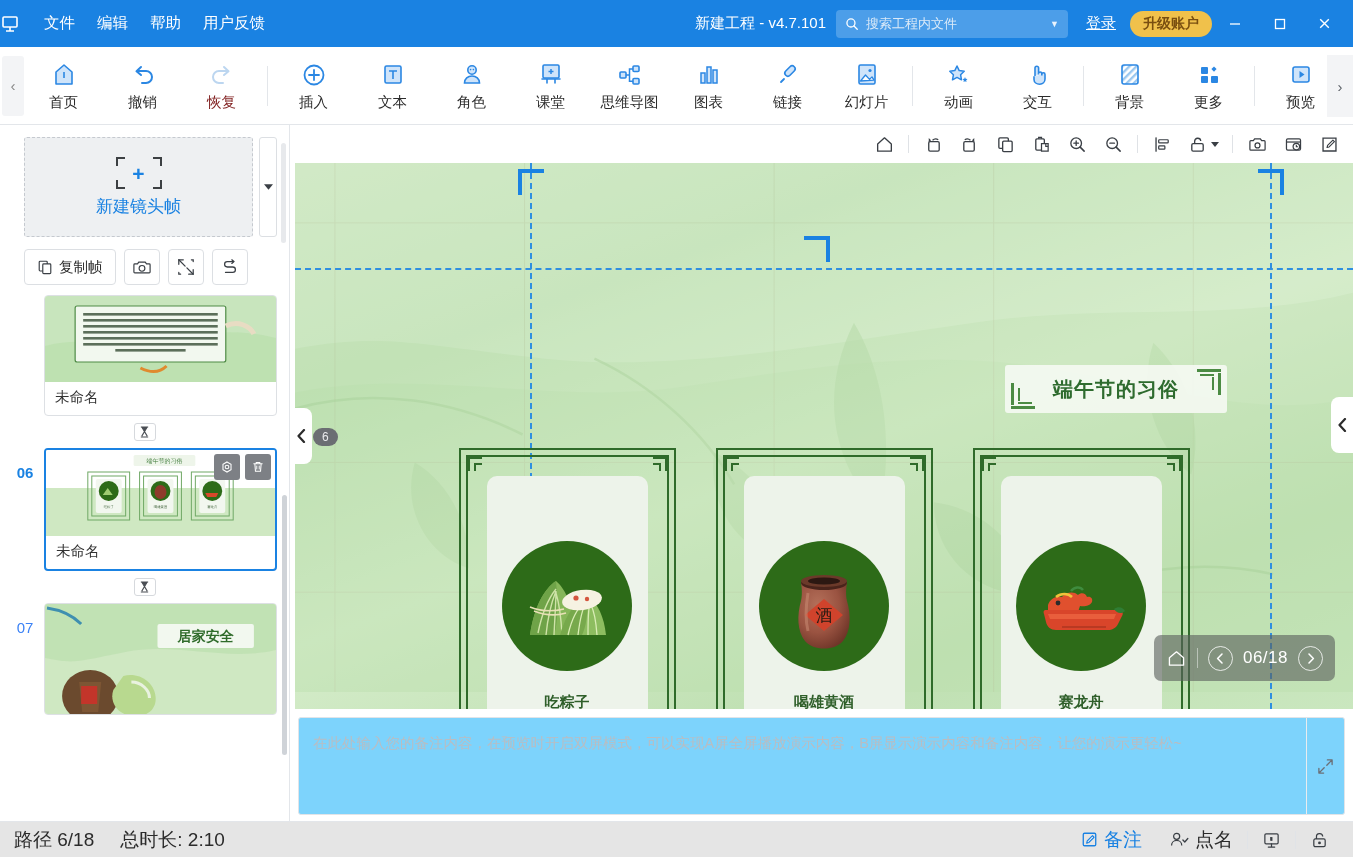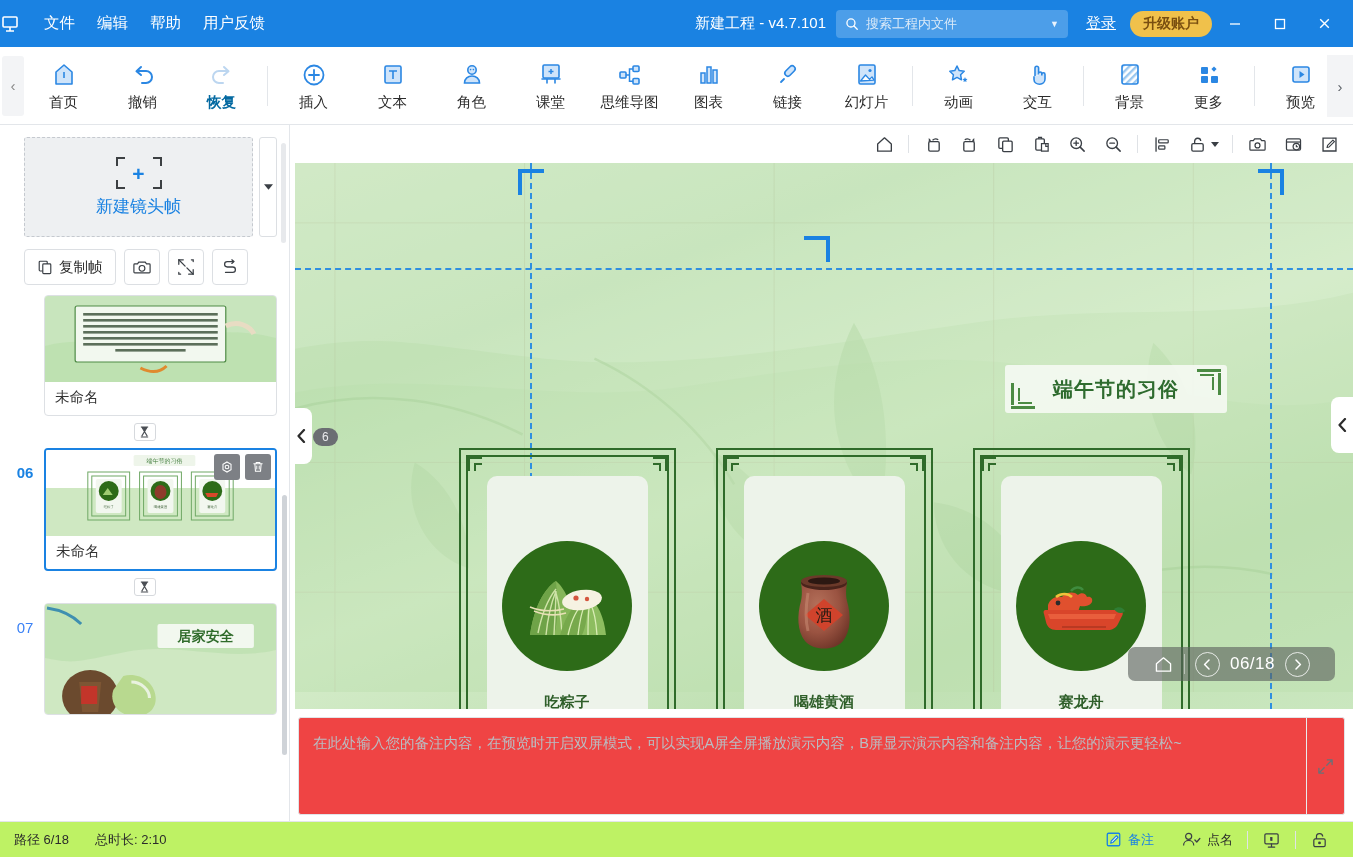--- a/index.html
+++ b/index.html
@@ -48,21 +48,21 @@
     width: 22px; height: 60px; display: flex; align-items: center; justify-content: center;
     color: #888; font-size: 15px; background: #f3f4f6; margin-left: 2px; border-radius: 3px;
   }
   .rib-items { display: flex; align-items: center; }
   .rib-item {
     width: 79px; height: 70px; display: flex; flex-direction: column; align-items: center;
     justify-content: center; gap: 5px; cursor: pointer; border-radius: 4px;
   }
   .rib-item .ico { height: 28px; display: flex; align-items: flex-end; }
   .rib-item .lbl { font-size: 14.5px; color: #2b2b2b; }
-  .rib-item.disabled .lbl { color: #0369a1; font-weight: bold; }
+  .rib-item.disabled .lbl { color: #7f1d1d; }
   .rib-sep { width: 1px; height: 40px; background: #e3e6ea; margin: 0 6px; }
   .rib-more {
     position: absolute; right: 0; top: 8px; width: 26px; height: 62px; background: #f3f4f6;
     display: flex; align-items: center; justify-content: center; color: #5a5f66; font-size: 15px;
   }
 
   
   .body { flex: 1; display: flex; min-height: 0; }
 
   
@@ -176,54 +176,54 @@
     width: 130px; height: 130px; border-radius: 50%; background: #2d6b18;
     display: flex; align-items: center; justify-content: center; overflow: hidden;
   }
   .cc-label { font-size: 15px; color: #2f5f2a; font-weight: 700; }
 
   .page-badge {
     position: absolute; left: 18px; top: 265px; background: #6b6e73; color: #e9eaec;
     border-radius: 10px; padding: 2px 9px; font-size: 12px;
   }
   .nav-overlay {
-    position: absolute; right: 18px; bottom: 28px; height: 34px; background: rgba(92,97,94,.62);
-    border-radius: 7px; display: flex; align-items: center; padding: 0 25px; gap: 10px; color: #fff;
+    position: absolute; right: 18px; bottom: 28px; height: 46px; background: rgba(92,97,94,.62);
+    border-radius: 7px; display: flex; align-items: center; padding: 0 12px; gap: 10px; color: #fff;
   }
   .nav-overlay .nv-sep { width: 1px; height: 20px; background: rgba(255,255,255,.45); }
   .nav-circ {
     width: 25px; height: 25px; border-radius: 50%; border: 1.6px solid rgba(255,255,255,.8);
     display: flex; align-items: center; justify-content: center; font-size: 12px;
   }
   .nav-count { font-size: 17px; letter-spacing: .5px; }
 
   .edge-tab {
     position: absolute; width: 22px; height: 56px; background: #fff; display: flex;
     align-items: center; justify-content: center; color: #2b2b2b; font-size: 15px; cursor: pointer;
   }
   .edge-tab.left { left: 0; top: 50%; transform: translateY(-50%); border-radius: 0 8px 8px 0; }
   .edge-tab.right { right: 0; top: 48%; transform: translateY(-50%); border-radius: 8px 0 0 8px; }
 
   
   .notes-wrap { flex: 0 0 112px; padding: 8px 8px 6px 8px; display: flex; }
   .notes {
     flex: 1; border: 1px solid #e1e4e8; border-radius: 3px; display: flex; position: relative;
-    background: #ef4444;
+    background: #7dd3fc;
   }
   .notes textarea {
     flex: 1; border: 0; outline: none; resize: none; padding: 12px 14px; font-size: 14.5px;
     line-height: 26px; color: #333; font-family: inherit; background: transparent;
   }
   .notes textarea::placeholder { color: #b9bdc2; }
   .notes-side { width: 38px; border-left: 1px solid #e9ecef; display: flex; align-items: center; justify-content: center; color: #6b7077; }
 
   
   .statusbar {
     height: 36px; flex: 0 0 36px; border-top: 1px solid #e3e6ea; display: flex;
-    align-items: center; background: #bef264; font-size: 13px; color: #2b2b2b;
+    align-items: center; background: #e5e5e5; font-size: 19px; color: #2b2b2b;
   }
   .sb-left { display: flex; align-items: center; gap: 26px; padding-left: 14px; }
   .sb-right { margin-left: auto; display: flex; align-items: center; gap: 0; padding-right: 10px; }
   .sb-btn { display: flex; align-items: center; gap: 6px; padding: 0 14px; cursor: pointer; height: 36px; }
   .sb-btn.accent { color: #1a82e2; }
   .sb-sep { width: 1px; height: 18px; background: #e0e3e7; }
   svg { display: block; }
 </style>
 </head>
 <body>

